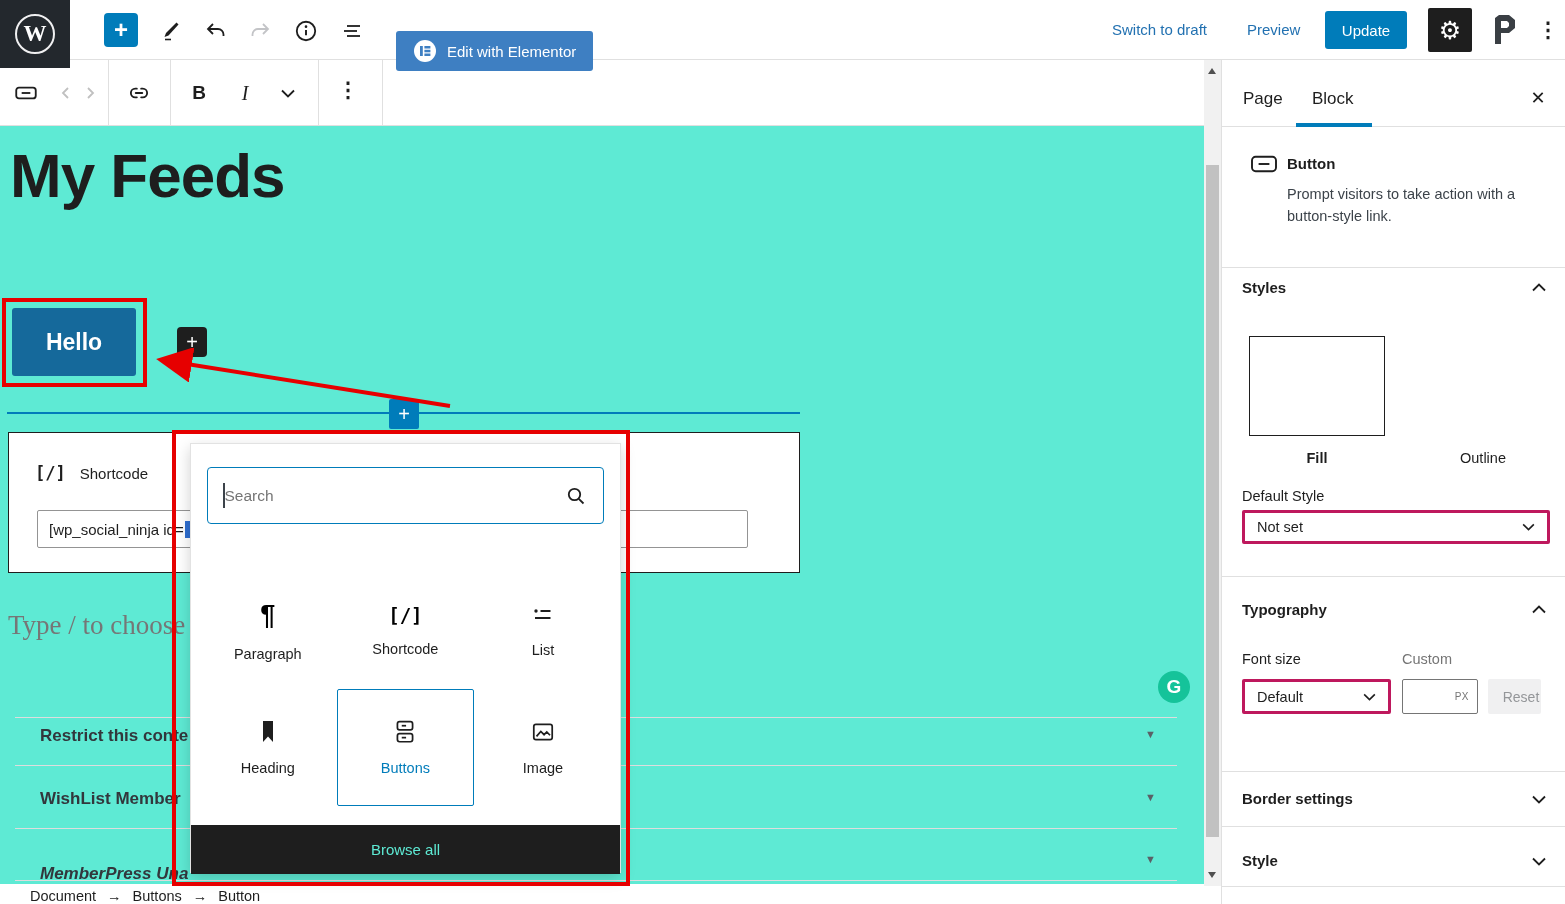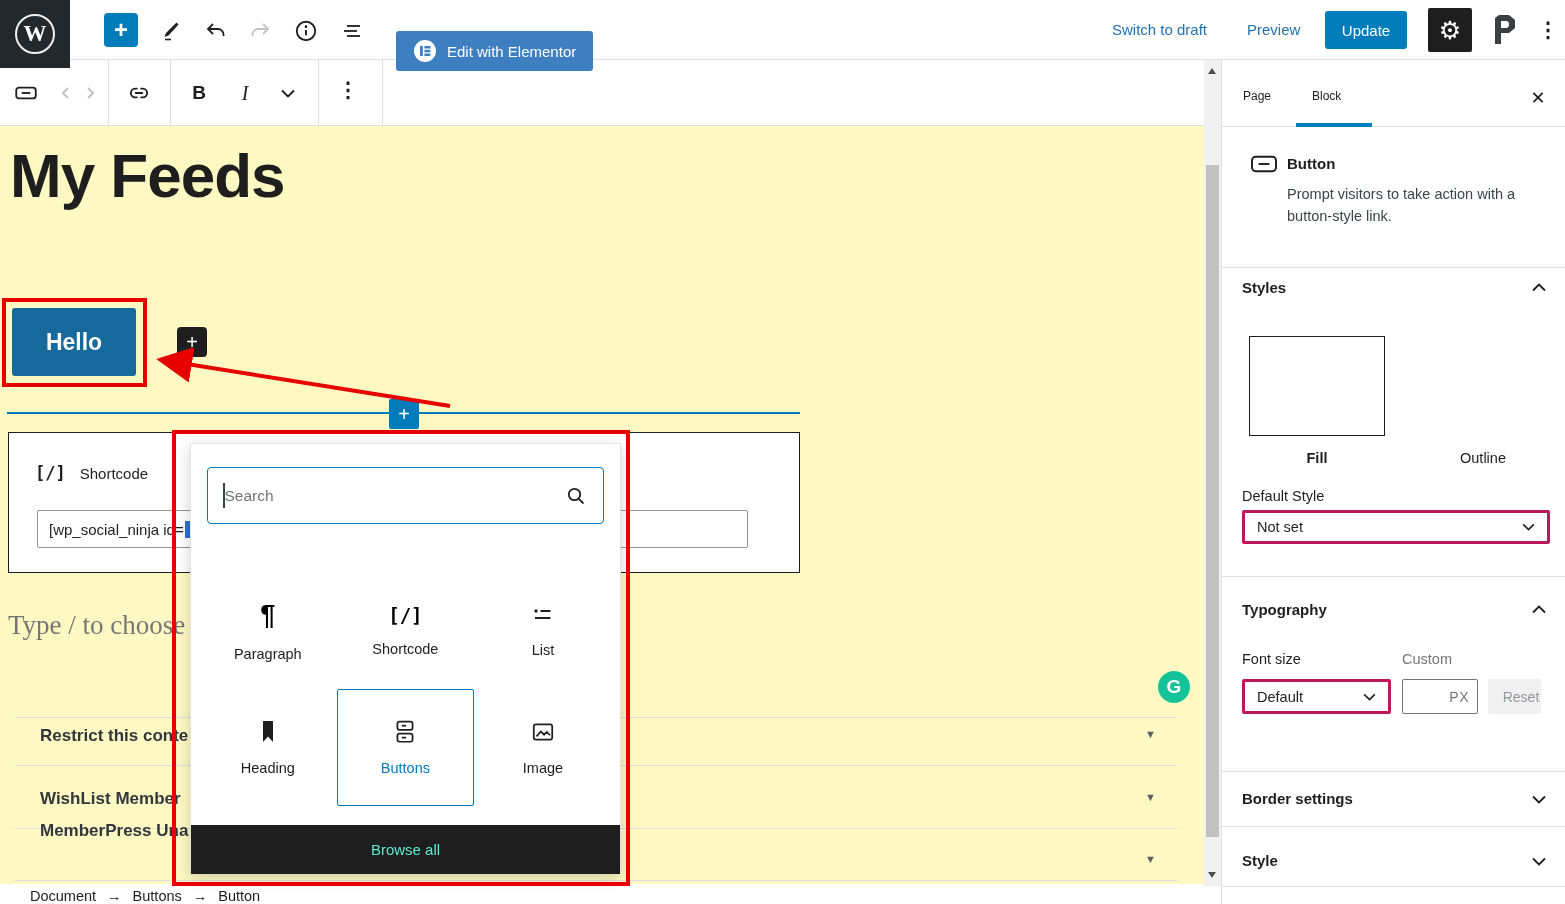--- a/index.html
+++ b/index.html
@@ -28,21 +28,21 @@
   .dots-v { left:1536px; top:15px; width:24px; height:30px; font-size:21px; font-weight:bold; color:#1e1e1e; letter-spacing:0; }
 
   
   .blockbar { position:absolute; left:0; top:60px; width:1204px; height:66px; background:#fff; border-bottom:1px solid #e0e0e0; z-index:5; }
   .bb-item { position:absolute; top:19px; width:28px; height:28px; display:flex; align-items:center; justify-content:center; background:none; border:none; cursor:pointer; }
   .bb-sep { position:absolute; top:0; width:1px; height:65px; background:#e0e0e0; }
   .bb-bold { font-size:19px; font-weight:bold; color:#1e1e1e; }
   .bb-italic { font-family:"Liberation Serif", serif; font-style:italic; font-size:20px; color:#1e1e1e; }
 
   
-  .canvas { position:absolute; left:0; top:126px; width:1232px; height:758px; background:#fef9c3; z-index:1; }
+  .canvas { position:absolute; left:0; top:126px; width:1232px; height:758px; background:#5eead4; z-index:1; }
   .page-title { position:absolute; left:10px; top:14px; font-size:62px; font-weight:800; letter-spacing:-1px; color:#1e1e1e; }
 
   .hello-btn { position:absolute; left:12px; top:182px; width:124px; height:68px; background:#15699b; border-radius:3px; border:none;
                color:#fff; font-size:23px; font-weight:bold; display:flex; align-items:center; justify-content:center; cursor:pointer; z-index:4; }
   .red-rect-hello { position:absolute; left:2px; top:172px; width:145px; height:89px; border:4px solid #e60000; z-index:40; pointer-events:none; }
   .plus-black { position:absolute; left:177px; top:201px; width:30px; height:30px; background:#1e1e1e; border-radius:4px; color:#fff; font-size:20px;
                 display:flex; align-items:center; justify-content:center; border:none; cursor:pointer; z-index:4; }
   .red-arrow { position:absolute; left:140px; top:222px; width:330px; height:70px; z-index:45; pointer-events:none; }
 
   .ins-line { position:absolute; left:7px; top:286px; width:793px; height:2px; background:#007cba; z-index:3; }
@@ -89,39 +89,39 @@
 
   
   .scrollbar { position:absolute; left:1204px; top:60px; width:17px; height:826px; background:#f1f1f1; z-index:20; }
   .sb-thumb { position:absolute; left:2px; top:105px; width:13px; height:672px; background:#c1c1c1; }
   .sb-up { position:absolute; left:4px; top:8px; width:0; height:0; border-left:4.5px solid transparent; border-right:4.5px solid transparent; border-bottom:6px solid #505050; }
   .sb-down { position:absolute; left:4px; bottom:8px; width:0; height:0; border-left:4.5px solid transparent; border-right:4.5px solid transparent; border-top:6px solid #505050; }
 
   
   .sidebar { position:absolute; left:1221px; top:60px; width:344px; height:844px; background:#fff; border-left:1px solid #e0e0e0; z-index:10; }
   .sb-tabs { position:absolute; left:0; top:0; width:344px; height:67px; border-bottom:1px solid #e0e0e0; }
-  .tab { position:absolute; top:29px; font-size:12px; color:#1e1e1e; background:none; border:none; cursor:pointer; }
+  .tab { position:absolute; top:29px; font-size:17px; color:#1e1e1e; background:none; border:none; cursor:pointer; }
   .tab-page { left:21px; } .tab-block { left:90px; font-weight:500; }
   .tab-underline { position:absolute; left:74px; top:63px; width:76px; height:4px; background:#007cba; }
   .sb-close { position:absolute; left:300px; top:22px; width:32px; height:32px; font-size:18px; color:#1e1e1e; background:none; border:none; cursor:pointer; }
   .card-icon { position:absolute; left:27px; top:92px; }
   .card-title { position:absolute; left:65px; top:95px; font-size:15px; font-weight:600; }
   .card-desc { position:absolute; left:65px; top:124px; width:270px; font-size:14.5px; line-height:1.5; color:#3c434a; }
   .sb-div { position:absolute; left:0; width:344px; height:1px; background:#e0e0e0; }
   .panel-head { position:absolute; left:20px; font-size:15px; font-weight:600; color:#1e1e1e; }
   .panel-chev { position:absolute; left:305px; width:24px; height:24px; display:flex; align-items:center; justify-content:center; background:none; border:none; cursor:pointer; }
   .fill-box { position:absolute; left:27px; top:276px; width:136px; height:100px; border:1.5px solid #1e1e1e; background:#fff; cursor:pointer; }
   .fill-label { position:absolute; left:27px; top:390px; width:136px; text-align:center; font-size:14.5px; font-weight:bold; }
   .outline-label { position:absolute; left:193px; top:390px; width:136px; text-align:center; font-size:14.5px; cursor:pointer; }
   .field-label { position:absolute; font-size:14.5px; color:#1e1e1e; }
   .select-box { position:absolute; height:34px; border:3px solid #be185d; border-radius:2px; background:#fff; display:flex; align-items:center;
                 justify-content:space-between; padding:0 12px; font-size:14.5px; cursor:pointer; }
   .custom-input { position:absolute; left:180px; top:619px; width:76px; height:35px; border:1px solid #757575; border-radius:2px; display:flex;
                   align-items:center; justify-content:flex-end; padding-right:8px; }
-  .px { font-size:14px; color:#757575; letter-spacing:.5px; }
+  .px { font-size:10px; color:#757575; letter-spacing:.5px; }
   .reset-btn { position:absolute; left:266px; top:619px; width:53px; height:35px; background:#f0f0f1; border:none; border-radius:2px;
                color:#949699; font-size:14px; cursor:pointer;padding-left:13px; }
   svg { display:block; }
 </style>
 </head>
 <body>
 
 <div id="app">
 
   <div class="header">
@@ -267,21 +267,21 @@
 
     <div class="type-prompt">Type / to choose</div>
 
     <div class="hdiv" style="top:591px;"></div>
     <div class="meta-row-label" style="top:600px;">Restrict this conte</div>
     <button class="meta-tri" style="top:602px;">▼</button>
     <div class="hdiv" style="top:639px;"></div>
     <div class="meta-row-label" style="top:663px;">WishList Member</div>
     <button class="meta-tri" style="top:665px;">▼</button>
     <div class="hdiv" style="top:702px;"></div>
-    <div class="meta-row-label" style="top:695px;">MemberPress Una</div>
+    <div class="meta-row-label" style="top:738px;font-style:italic;">MemberPress Una</div>
     <button class="meta-tri" style="top:727px;">▼</button>
     <div class="hdiv" style="top:754px;"></div>
 
     <div class="grammarly">G</div>
 
     <div class="breadcrumb">
       <span>Document</span>
       <span>→</span>
       <span>Buttons</span>
       <span>→</span>

